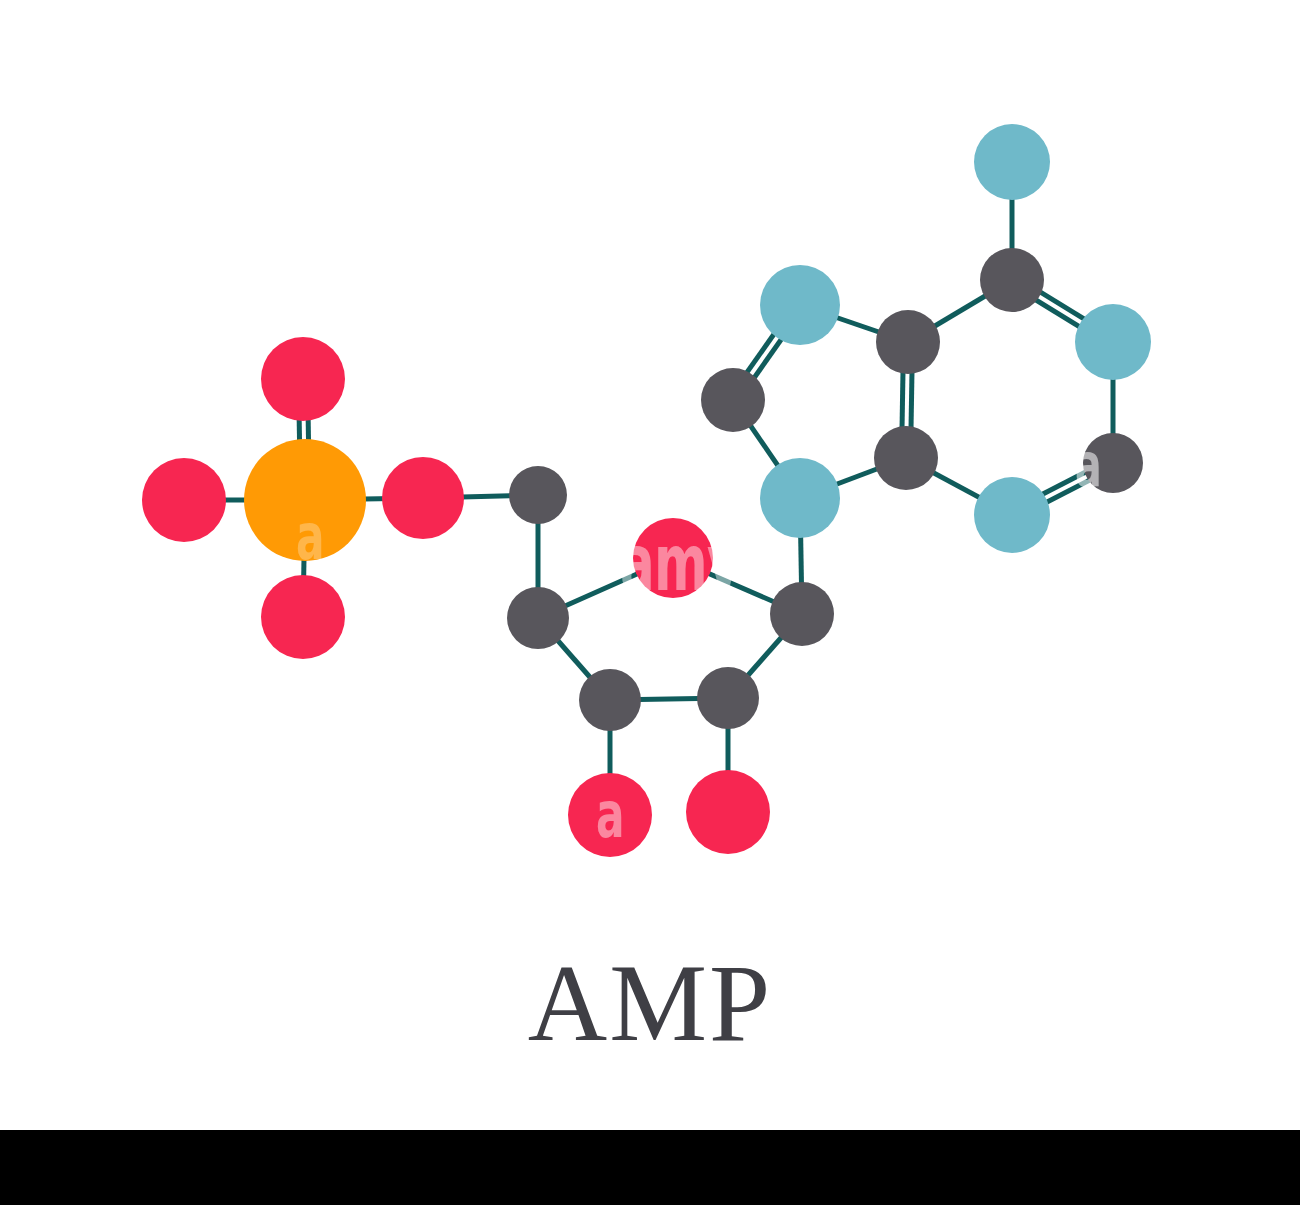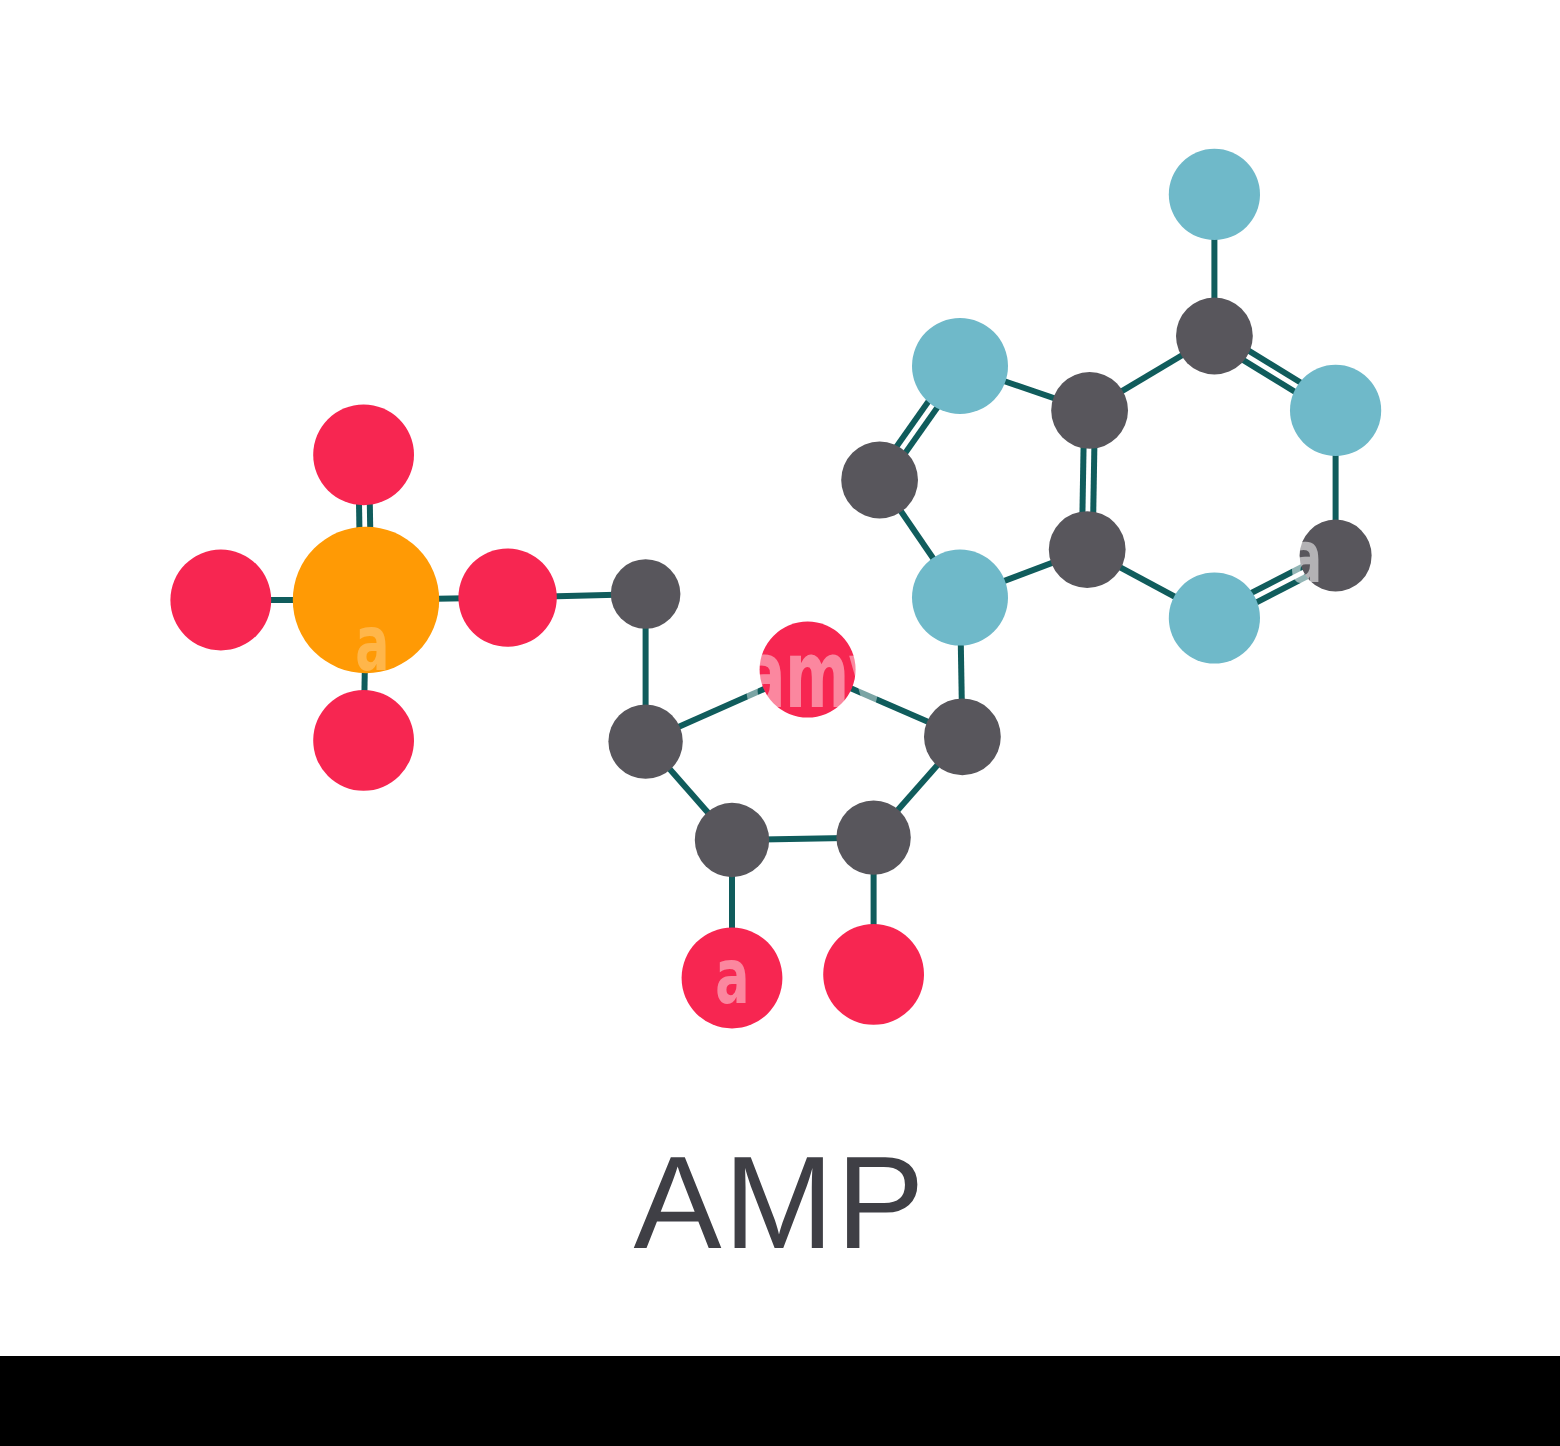--- a/index.html
+++ b/index.html
@@ -32,21 +32,21 @@
     width: 1300px;
     height: 1130px;
     display: block;
   }
   #molecule-label {
     position: absolute;
     left: 0;
     top: 948px;
     width: 1300px;
     text-align: center;
-    font-family: Liberation Sans, sans-serif;
+    font-family: Liberation Serif, serif;
     font-weight: 300;
     font-size: 110px;
     letter-spacing: 2px;
     color: #3f3f45;
     line-height: 1;
     user-select: none;
   }
   #footer-bar {
     position: absolute;
     left: 0;

